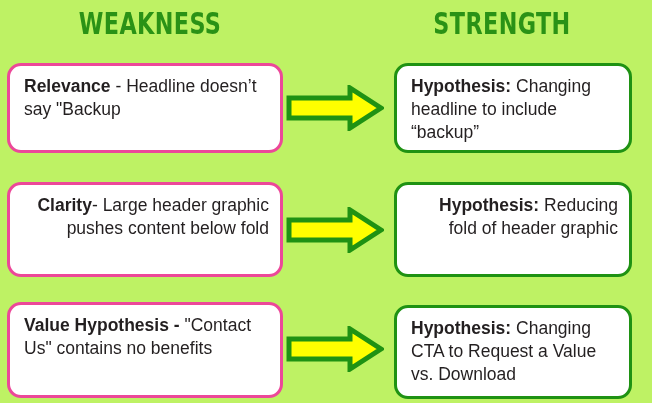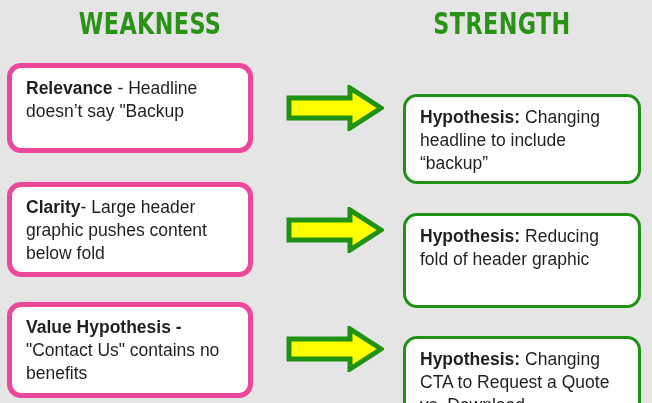--- a/index.html
+++ b/index.html
@@ -11,21 +11,21 @@
     width: 652px;
     height: 403px;
     font-family: "Liberation Sans", sans-serif;
     -webkit-font-smoothing: antialiased;
     overflow: hidden;
   }
   #canvas {
     position: relative;
     width: 652px;
     height: 403px;
-    background: #e5e5e5;
+    background: #bef264;
   }
 
   
   .col-header {
     position: absolute;
     top: 4px;
     font-family: "Liberation Sans Narrow", "DejaVu Sans Condensed", "Liberation Sans", sans-serif;
     font-weight: bold;
     font-size: 31px;
     line-height: 38px;
@@ -51,31 +51,30 @@
   
   .box {
     position: absolute;
     box-sizing: border-box;
     background: #ffffff;
     border-radius: 14px;
     padding: 9px 11px 8px 14px;
   }
   .box-weakness {
     left: 7px;
-    width: 246px;
-    border: 5px solid #ec4899;
+    width: 276px;
+    border: 3px solid #ec4899;
   }
   .box-strength {
-    left: 403px;
+    left: 394px;
     width: 238px;
     border: 3px solid #1f9213;
-    margin-top: 31px;
   }
   #row-0 .box { top: 5px;  height: 90px; }
-  #row-1 .box { top: 4px;  height: 95px; }
+  #row-1 .box { top: 4px;  height: 95px; text-align: right; }
   #row-2 .box { top: 4px;  height: 96px; }
   #row-2 .box-strength { top: 7px; height: 94px; }
 
   .box-text {
     font-size: 17.5px;
     line-height: 23px;
     color: #231f20;
     font-family: "Liberation Sans", sans-serif;
   }
   .box-text b {
@@ -150,18 +149,18 @@
     </div>
 
     <div class="arrow">
       <svg viewBox="0 0 98 46" width="98" height="46" preserveAspectRatio="none" aria-hidden="true">
         <polygon points="3,13 64,13 64,3 95,23 64,43 64,33 3,33" fill="#ffff00" stroke="#1f9213" stroke-width="5" stroke-linejoin="miter"></polygon>
       </svg>
     </div>
 
     <div class="box box-strength">
       <div class="box-text">
-        <b>Hypothesis:</b><span> </span><span>Changing CTA to Request a Quote vs. Download</span>
+        <b>Hypothesis:</b><span> </span><span>Changing CTA to Request a Value vs. Download</span>
       </div>
     </div>
   </div>
 
 </div>
 
 </body></html>

